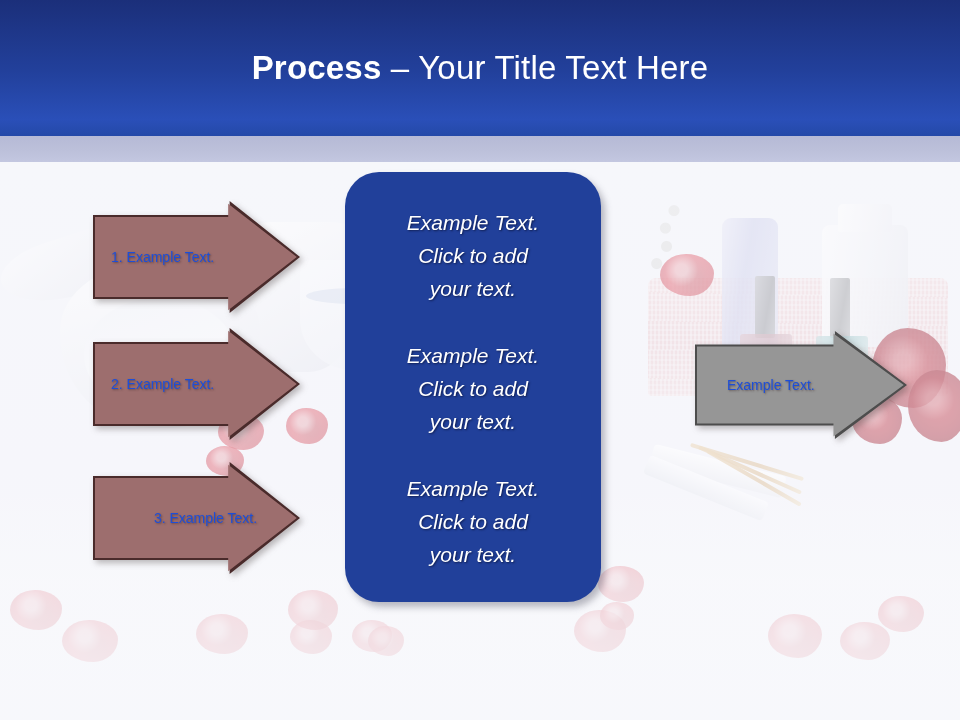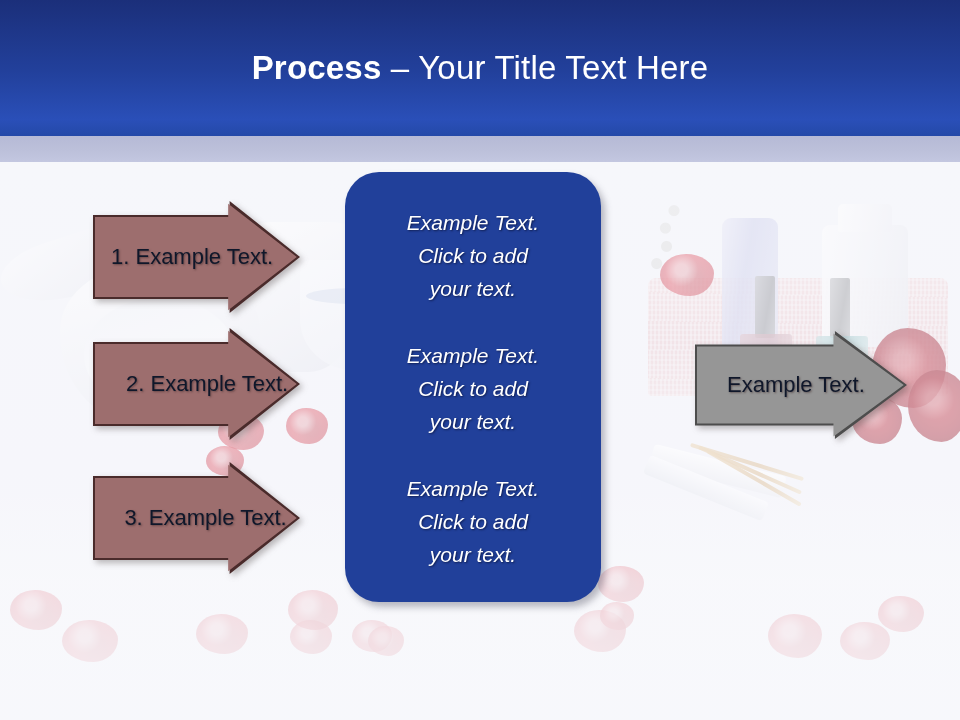--- a/index.html
+++ b/index.html
@@ -286,31 +286,31 @@
     inset: 2px;
     clip-path: polygon(0% 12.9%, 65.6% 12.9%, 65.6% 0.6%, 99.4% 50%, 65.6% 99.4%, 65.6% 87.1%, 0% 87.1%);
   }
   .arrow-red .arrow-shape.fill   { background: #9D6E6E; }
   .arrow-gray .arrow-shape.outline { background: #4D4D4D; }
   .arrow-gray .arrow-shape.fill    { background: #969696; }
 
   .arrow-label {
     position: relative;
     z-index: 2;
-    color: #0f172a;
-    font-size: 22px;
+    color: #1d4ed8;
+    font-size: 14px;
     line-height: 22px;
     white-space: nowrap;
     text-shadow: 1px 1px 2px rgba(60,40,40,.55);
   }
   .arrow-red .arrow-label  { padding-left: 18px; }
   .arrow-gray .arrow-label { padding-left: 32px; }
 
   #arrow-1 { left: 93px;  top: 201px; width: 207px; height: 112px; }
-  #arrow-2 { left: 93px;  top: 328px; width: 207px; height: 112px; padding-left: 15px; }
+  #arrow-2 { left: 93px;  top: 328px; width: 207px; height: 112px; }
   #arrow-3 { left: 93px;  top: 462px; width: 207px; height: 112px; justify-content: center; }
   #arrow-4 { left: 695px; top: 331px; width: 212px; height: 108px; }
 
   
   .blue-panel {
     position: absolute;
     left: 345px; top: 172px;
     width: 256px; height: 430px;
     border-radius: 34px;
     background: #21409A;

